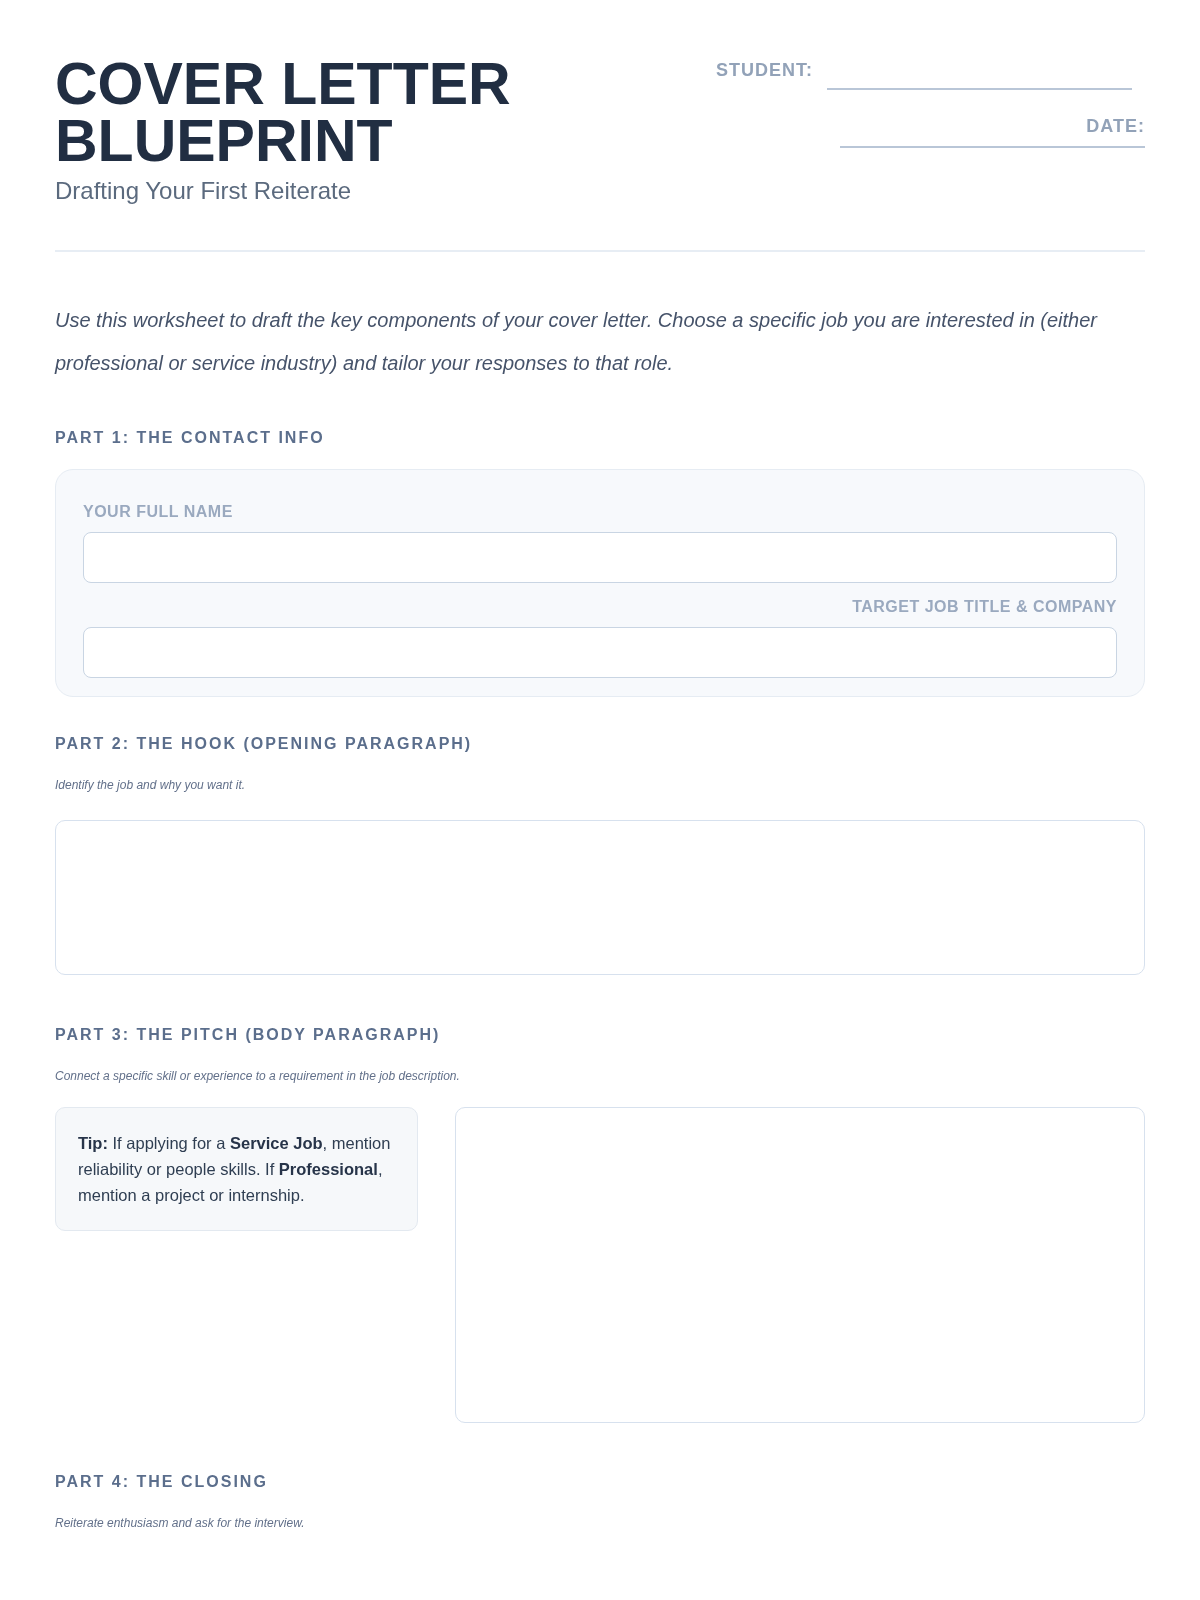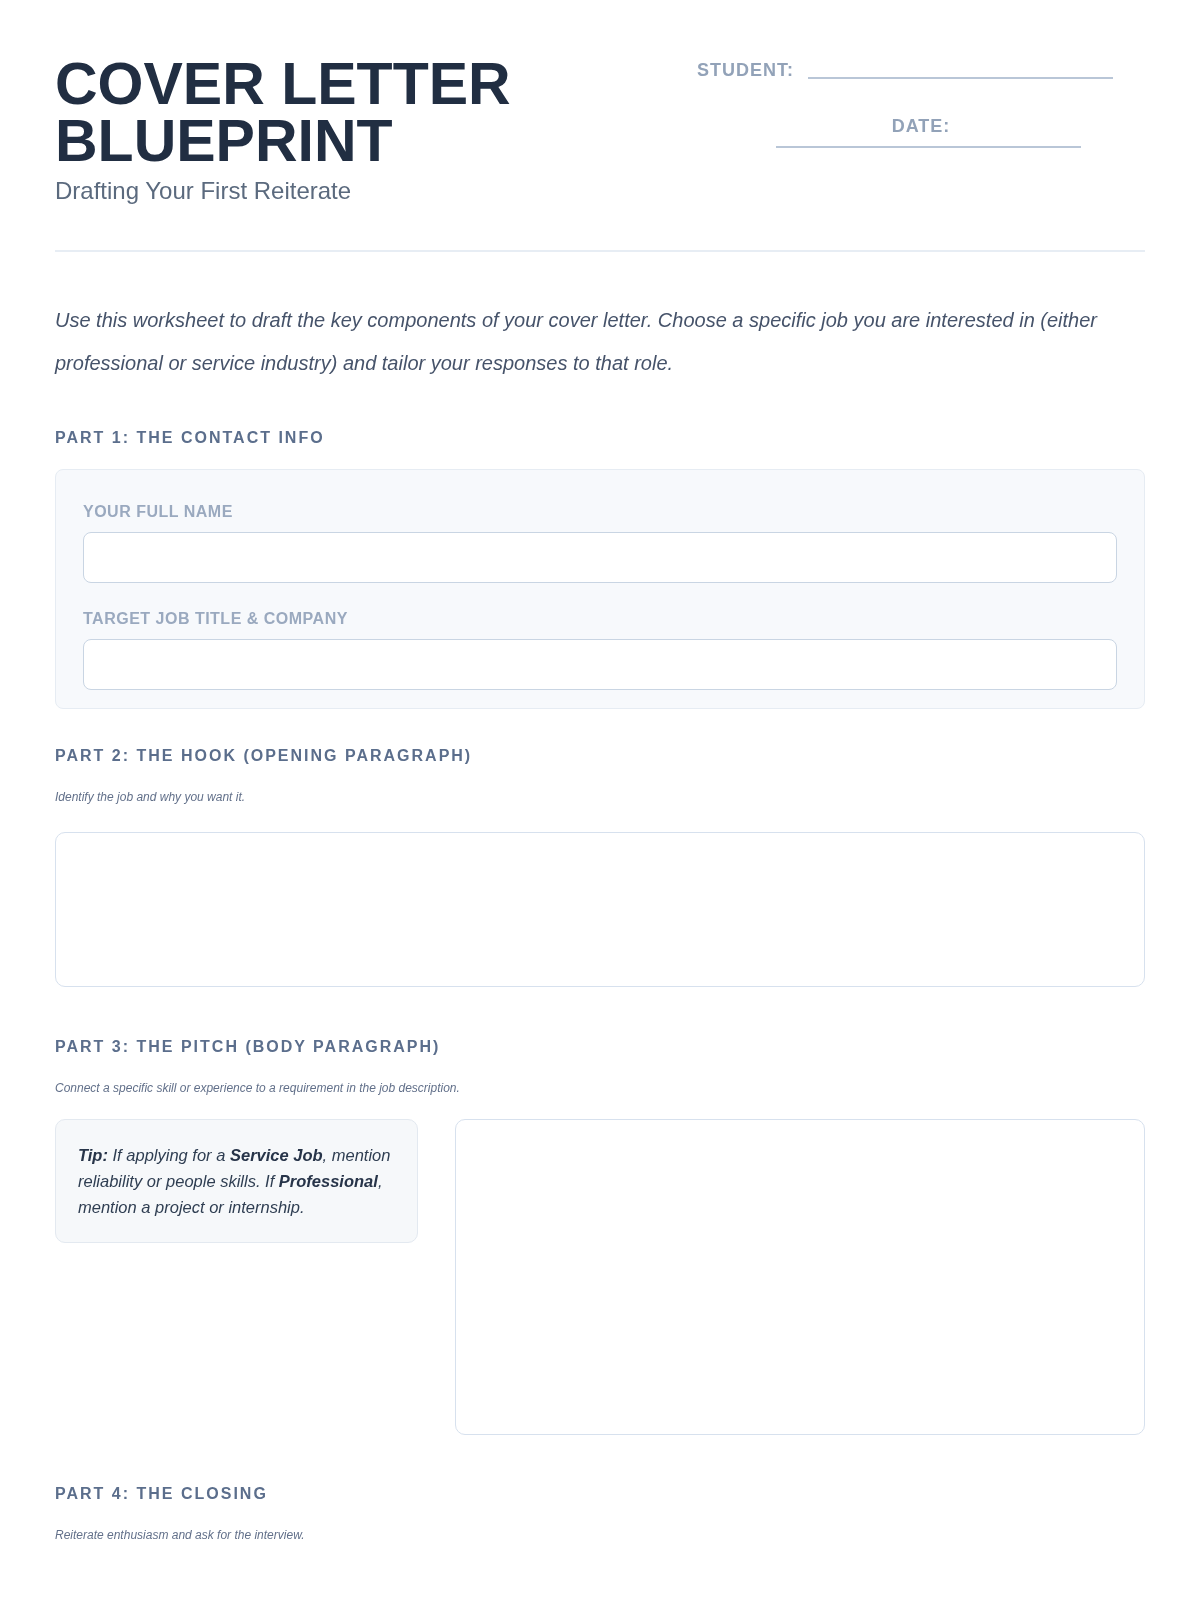--- a/index.html
+++ b/index.html
@@ -17,21 +17,21 @@
   .title {
     margin: 8px 0 0 0;
     max-width: 480px;
     font-size: 59px; line-height: 57px;
     font-weight: 700; letter-spacing: 0px;
     color: #212e42;
   }
   .subtitle { margin-top: 6px; font-size: 24px; line-height: 30px; color: #5b6a7e; }
 
   .meta { width: 448px; padding-top: 10px; }
-  .meta-row { display: flex; align-items: center; }
+  .meta-row { display: flex; align-items: flex-end; margin-left: 19px; }
   .meta-row + .meta-row { margin-top: 32px; flex-direction: column; }
   .meta-label { font-size: 18px; line-height: 24px; font-weight: 700; letter-spacing: 1px; color: #92a2b8; }
   .meta-line { width: 305px; height: 0; border-bottom: 2px solid #b9c6d7; margin-left: 14px; transform: translateY(8px); }
 
   .divider { border: none; border-top: 2px solid #e7edf4; margin: 44px 0 0 0; }
 
   
   .intro { margin-top: 47px; font-style: italic; font-size: 20px; line-height: 43px; color: #46536a; }
 
   
@@ -43,31 +43,31 @@
   .heading-p2 { margin-top: 32px; }
   .heading-p3 { margin-top: 45px; }
   .heading-p4 { margin-top: 44px; }
   .hint { margin-top: 16px; font-style: italic; font-size: 12px; line-height: 22px; color: #62708a; }
 
   
   .panel {
     margin-top: 17px;
     background: #f7f9fc;
     border: 1px solid #e6ecf3;
-    border-radius: 8px;
+    border-radius: 18px;
     padding: 30px 27px 18px 27px;
     box-sizing: border-box;
   }
   .field-row { display: flex; gap: 30px; }
   .field { flex: 1; min-width: 0; }
   .field-label {
     font-size: 16px; line-height: 24px; font-weight: 700;
     letter-spacing: 0.5px; color: #9aa9bf; margin-bottom: 8px;
   }
-  .field-label.second { margin-top: 24px; }
+  .field-label.second { margin-top: 12px; text-align: right; }
   .text-input {
     display: block; width: 100%; height: 51px;
     box-sizing: border-box;
     background: #ffffff;
     border: 1.5px solid #c9d5e3;
     border-radius: 8px;
     padding: 0 14px;
     font-family: "Liberation Sans", sans-serif;
     font-size: 18px; color: #2f3e52;
     outline: none;
@@ -90,21 +90,21 @@
 
   
   .pitch-row { display: flex; gap: 37px; margin-top: 20px; align-items: flex-start; }
   .tip-box {
     flex: 0 0 363px;
     box-sizing: border-box;
     background: #f6f8fa;
     border: 1px solid #e3e9f0;
     border-radius: 10px;
     padding: 22px 22px;
-    font-size: 16.5px; line-height: 26px; color: #2f3e52; font-style: italic;
+    font-size: 16.5px; line-height: 26px; color: #2f3e52;
   }
   .tip-box strong { font-weight: 700; color: #273449; }
 </style>
 </head>
 <body>
 
 <div class="page">
 
   <div class="header">
     <div>

